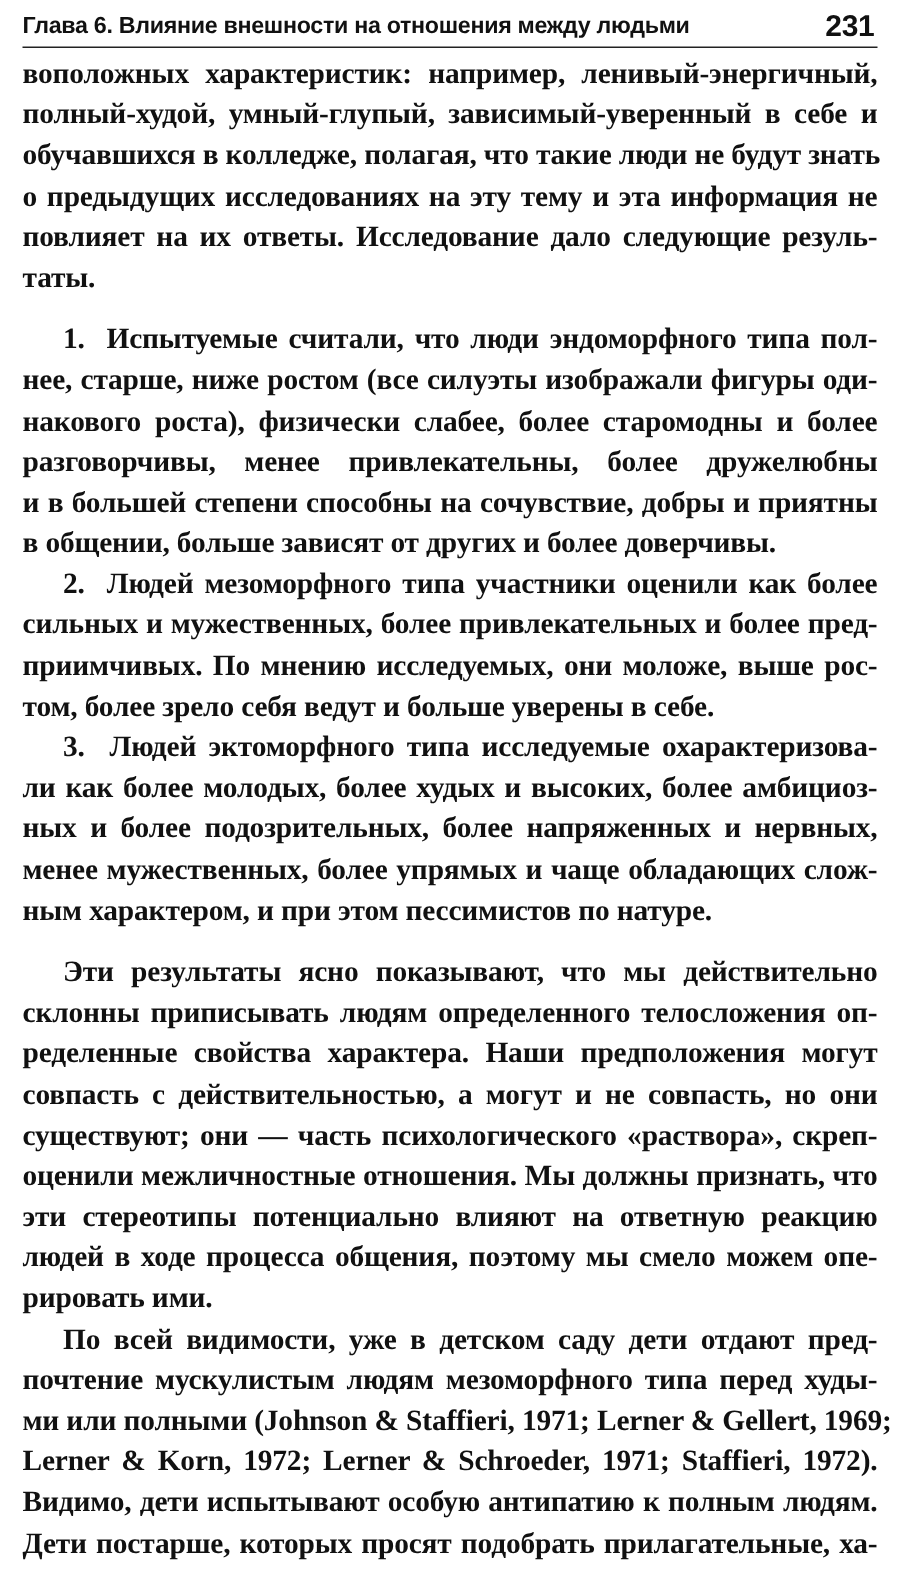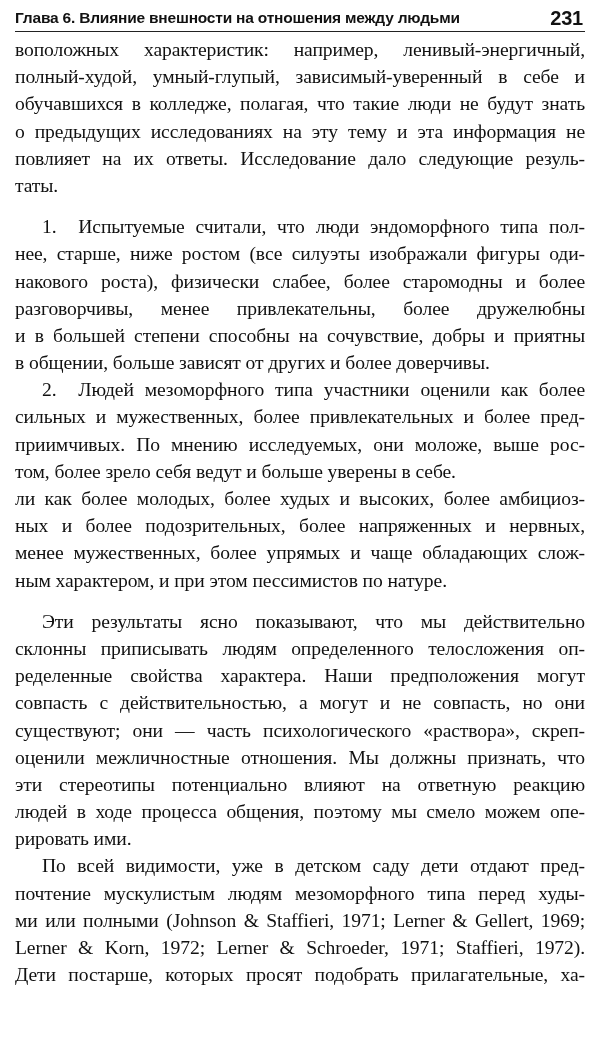--- a/index.html
+++ b/index.html
@@ -10,21 +10,21 @@
     display: flex; justify-content: space-between; align-items: center;
     letter-spacing: -0.2px;
   }
   .page-number { font-size: 20px; padding-right: 2px; }
   .rule { position: absolute; left: 15px; top: 31px; width: 570px; height: 0; border-top: 1.6px solid #222; }
   .body-text {
     position: absolute; left: 15px; top: 36px; width: 570px;
     font-family: "Liberation Serif", serif; font-size: 19.6px; line-height: 27.2px;
     text-align: justify; letter-spacing: -0.1px;
   }
-  .line { display: block; white-space: nowrap; text-align-last: justify; text-align: justify; height: 27.2px; overflow: visible; }
+  .line { display: block; white-space: nowrap; text-align-last: justify; text-align: justify; height: 27.2px; overflow: visible; font-weight: bold; }
   .line.last { text-align-last: left; }
   .indent { padding-left: 27px; }
   .gap-large { height: 14px; }
   .block { display: block; }
 </style>
 </head>
 <body>
 
 <div class="header">
   <span>Глава 6. Влияние внешности на отношения между людьми</span>
@@ -55,20 +55,21 @@
   </div>
 
   <div class="block">
     <span class="line indent"><span>2.</span>&nbsp;&nbsp;<span>Людей мезоморфного типа участники оценили как более</span></span>
     <span class="line">сильных и мужественных, более привлекательных и более пред-</span>
     <span class="line">приимчивых. По мнению исследуемых, они моложе, выше рос-</span>
     <span class="line last">том, более зрело себя ведут и больше уверены в себе.</span>
   </div>
 
   <div class="block">
+    <span class="line indent"><span>3.</span>&nbsp;&nbsp;<span>Людей эктоморфного типа исследуемые охарактеризова-</span></span>
     <span class="line">ли как более молодых, более худых и высоких, более амбициоз-</span>
     <span class="line">ных и более подозрительных, более напряженных и нервных,</span>
     <span class="line">менее мужественных, более упрямых и чаще обладающих слож-</span>
     <span class="line last">ным характером, и при этом пессимистов по натуре.</span>
   </div>
 
   <div class="gap-large"></div>
 
   <div class="block">
     <span class="line indent">Эти результаты ясно показывают, что мы действительно</span>
@@ -80,16 +81,17 @@
     <span class="line">эти стереотипы потенциально влияют на ответную реакцию</span>
     <span class="line">людей в ходе процесса общения, поэтому мы смело можем опе-</span>
     <span class="line last">рировать ими.</span>
   </div>
 
   <div class="block">
     <span class="line indent">По всей видимости, уже в детском саду дети отдают пред-</span>
     <span class="line">почтение мускулистым людям мезоморфного типа перед худы-</span>
     <span class="line">ми или полными (Johnson &amp; Staffieri, 1971; Lerner &amp; Gellert, 1969;</span>
     <span class="line">Lerner &amp; Korn, 1972; Lerner &amp; Schroeder, 1971; Staffieri, 1972).</span>
+    <span class="line">Видимо, дети испытывают особую антипатию к полным людям.</span>
     <span class="line">Дети постарше, которых просят подобрать прилагательные, ха-</span>
 
   </div>
 </div>
 
 </body></html>

